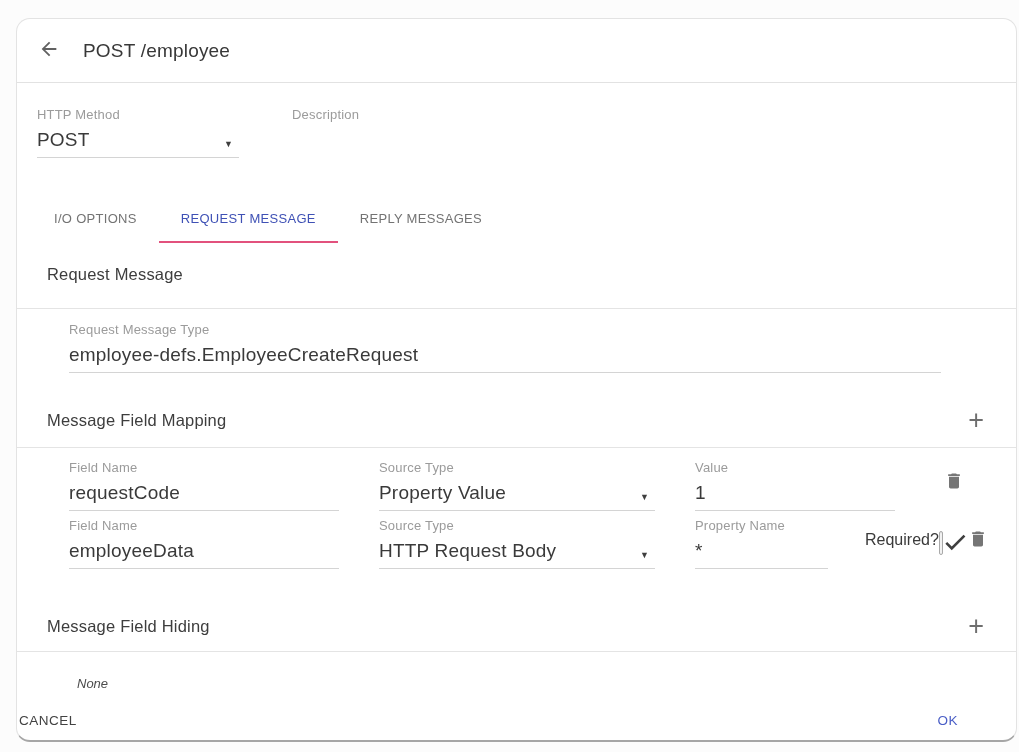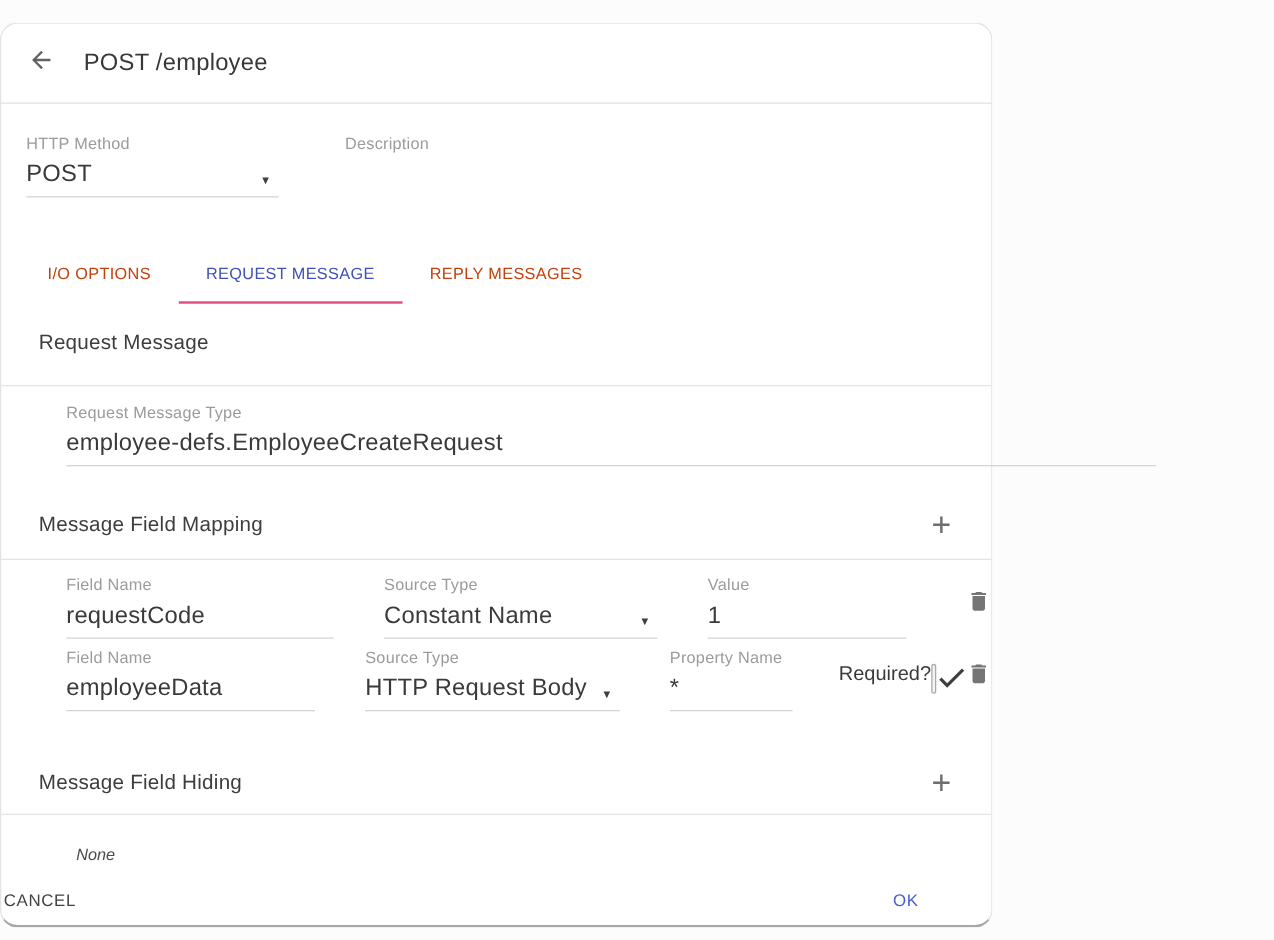--- a/index.html
+++ b/index.html
@@ -7,22 +7,22 @@
   body {
     width: 1019px; height: 752px;
     background: #fcfcfc;
     font-family: "Liberation Sans", sans-serif;
     color: #3a3a3a;
     position: relative;
     overflow: hidden;
   }
   .card {
     position: absolute;
-    left: 0; top: 18px;
-    width: 794px; height: 724px;
+    left: 16px; top: 18px;
+    width: 1001px; height: 724px;
     background: #ffffff;
     border: 1px solid #e3e3e3;
     border-bottom: 2px solid #a6a6a6;
     border-radius: 14px;
   }
   
   .header {
     height: 64px;
     display: flex;
     align-items: center;
@@ -81,21 +81,21 @@
     display: flex;
     margin: 38px 0 0 15px;
   }
   .tab {
     height: 47px;
     padding: 0 22px;
     display: flex;
     align-items: center;
     font-size: 13px;
     letter-spacing: 0.3px;
-    color: #c2410c;
+    color: #737373;
     cursor: pointer;
     border-bottom: 2px solid transparent;
   }
   .tab.active {
     color: #3f51b5;
     border-bottom-color: #e2517d;
   }
   
   .section-heading {
     font-size: 16.5px;
@@ -245,21 +245,21 @@
   <div class="map-row map-row-1">
     <div class="field col-fieldname">
       <div class="label">Field Name</div>
       <div class="value-line">
           <span class="value">requestCode</span>
         </div>
     </div>
     <div class="field col-sourcetype">
       <div class="label">Source Type</div>
       <div class="value-line">
-        <span class="value">Constant Name</span>
+        <span class="value">Property Value</span>
         <span class="dd-arrow">▼</span>
       </div>
     </div>
     <div class="field col-value">
       <div class="label">Value</div>
       <div class="value-line">
           <span class="value">1</span>
         </div>
     </div>
     <div class="trash-btn">

